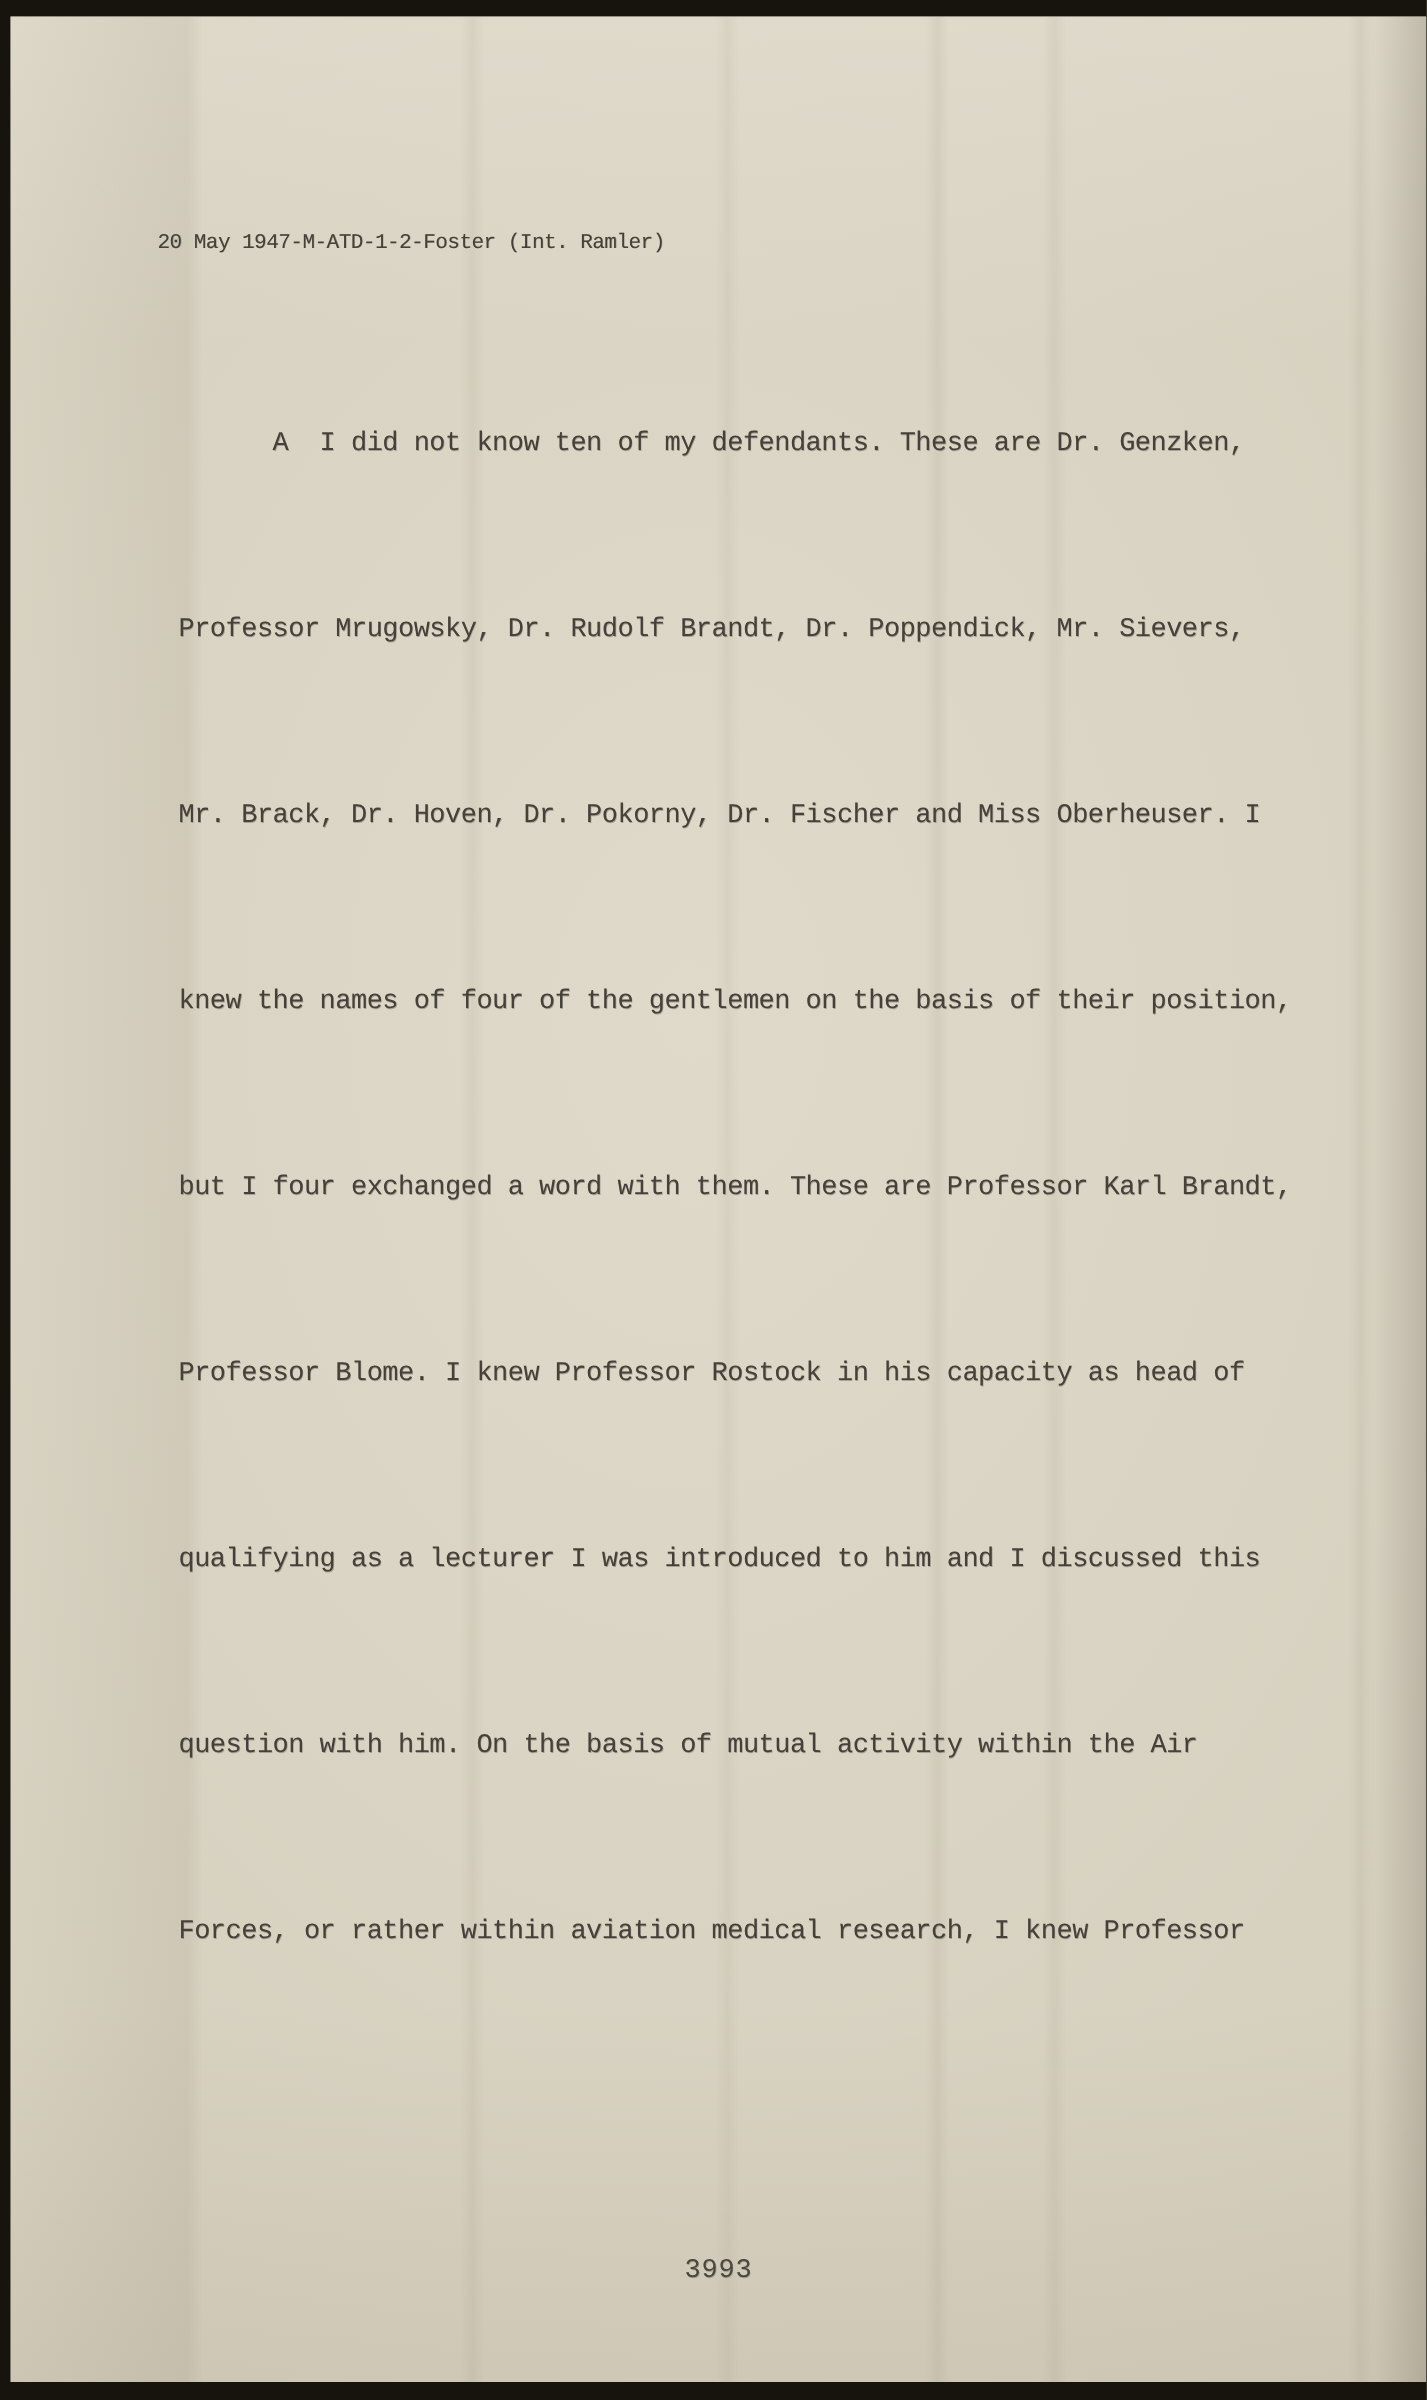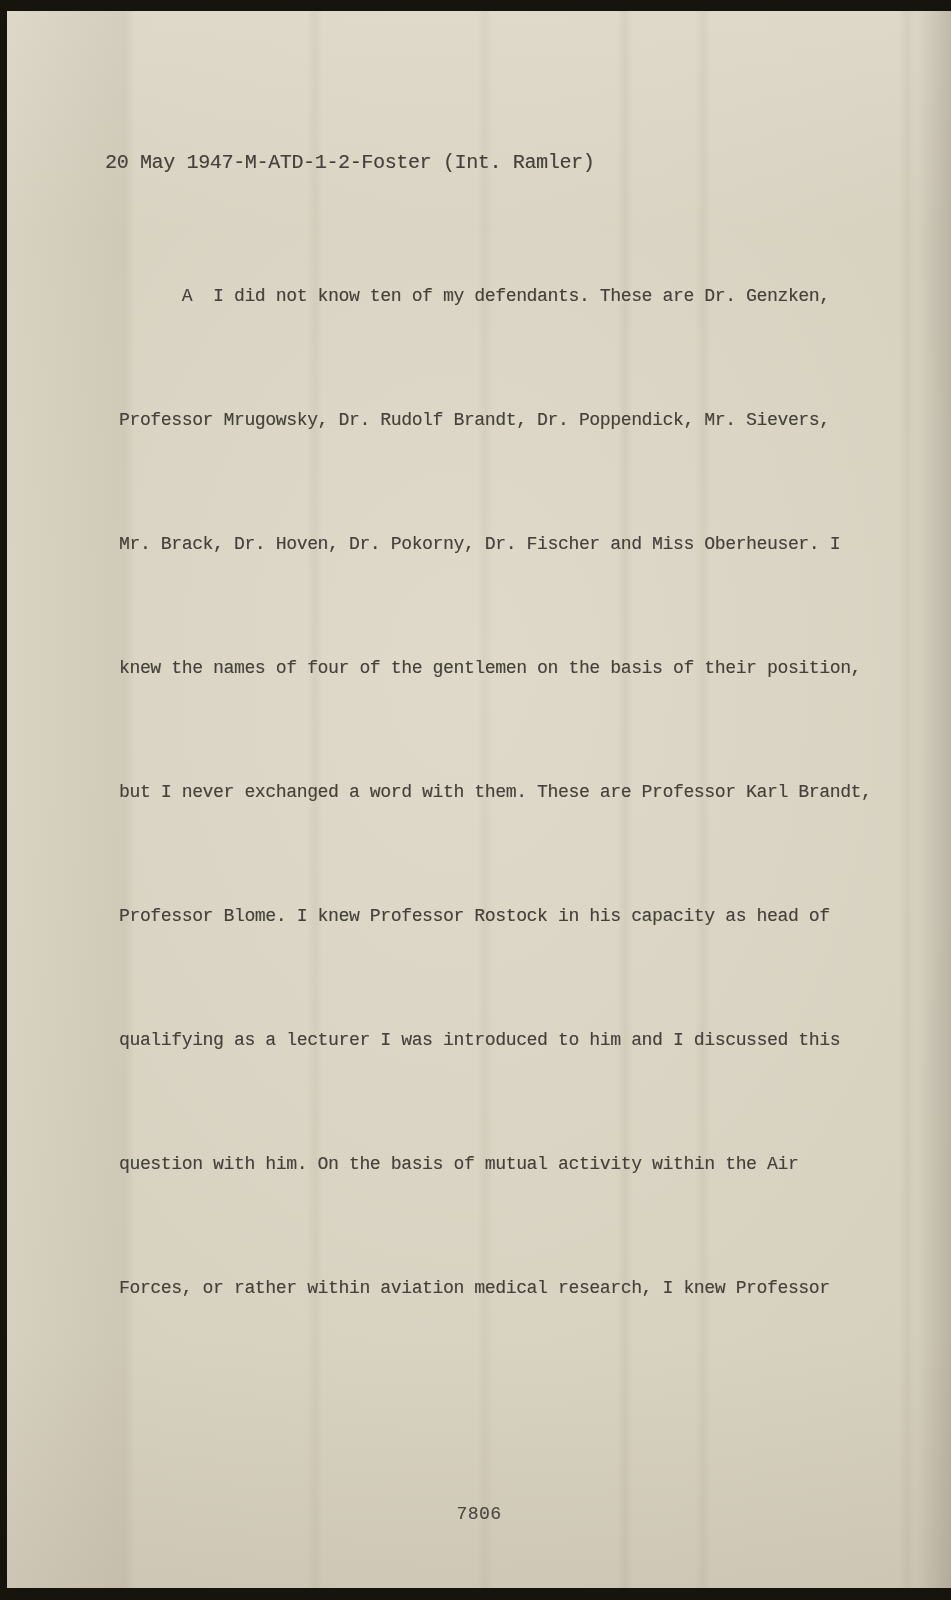--- a/index.html
+++ b/index.html
@@ -34,21 +34,21 @@
         rgba(120,110,88,0.00) 892px, rgba(120,110,88,0.09) 900px, rgba(120,110,88,0.00) 910px,
         rgba(120,110,88,0.00) 100%),
       linear-gradient(90deg, rgba(0,0,0,0.00) 96%, rgba(60,50,35,0.18) 100%),
       linear-gradient(180deg, rgba(235,231,218,0.35) 0%, rgba(216,210,193,0) 14%, rgba(216,210,193,0) 84%, rgba(150,138,112,0.12) 100%),
       radial-gradient(ellipse 130% 110% at 48% 42%, rgba(255,252,240,0.18), rgba(120,108,84,0.10));
   }
   .header {
     position: absolute;
     left: 98px;
     top: 84px;
-    font-size: 20px;
+    font-size: 14px;
     letter-spacing: -0.35px;
     line-height: 27px;
     color: #45413a;
     white-space: pre;
     text-shadow: 0.4px 0.4px 0 rgba(69,65,58,0.35);
   }
   .transcript {
     position: absolute;
     left: 98px;
     top: 182px;
@@ -81,21 +81,21 @@
 
     <div class="header">
       <div class="hline">20 May 1947-M-ATD-1-2-Foster (Int. Ramler)</div>
     </div>
 
     <div class="transcript">
       <div class="line">      A  I did not know ten of my defendants. These are Dr. Genzken,</div>
       <div class="line">Professor Mrugowsky, Dr. Rudolf Brandt, Dr. Poppendick, Mr. Sievers,</div>
       <div class="line">Mr. Brack, Dr. Hoven, Dr. Pokorny, Dr. Fischer and Miss Oberheuser. I</div>
       <div class="line">knew the names of four of the gentlemen on the basis of their position,</div>
-      <div class="line">but I never exchanged a word with them. These are Professor Karl Brandt,</div>
+      <div class="line">but I four exchanged a word with them. These are Professor Karl Brandt,</div>
       <div class="line">Professor Blome. I knew Professor Rostock in his capacity as head of</div>
       <div class="line">qualifying as a lecturer I was introduced to him and I discussed this</div>
       <div class="line">question with him. On the basis of mutual activity within the Air</div>
       <div class="line">Forces, or rather within aviation medical research, I knew Professor</div>
       
       
       
       
       
       
@@ -108,16 +108,16 @@
       
       
       
       
       
       
       
       
     </div>
 
-    <div class="pagenum">7806</div>
+    <div class="pagenum">3993</div>
 
   </div>
 </div>
 
 </body></html>

